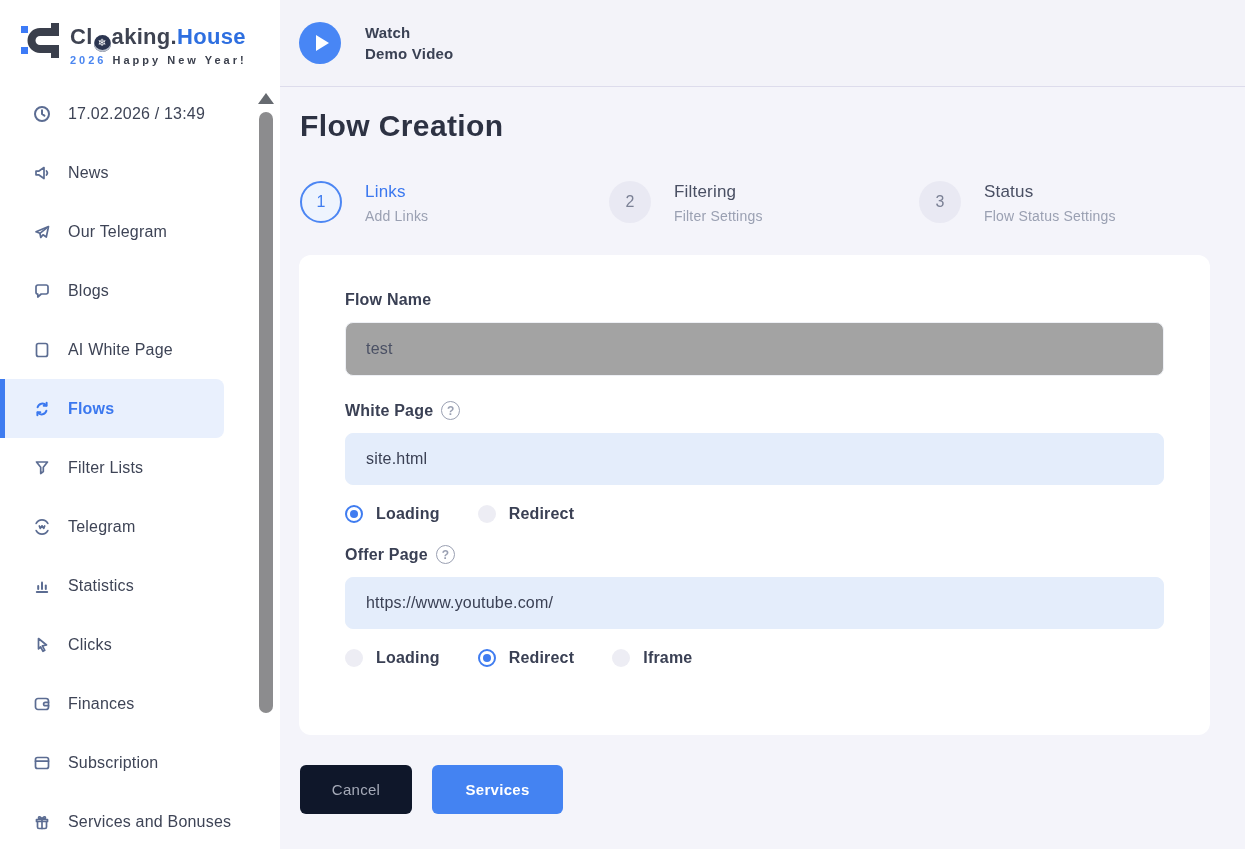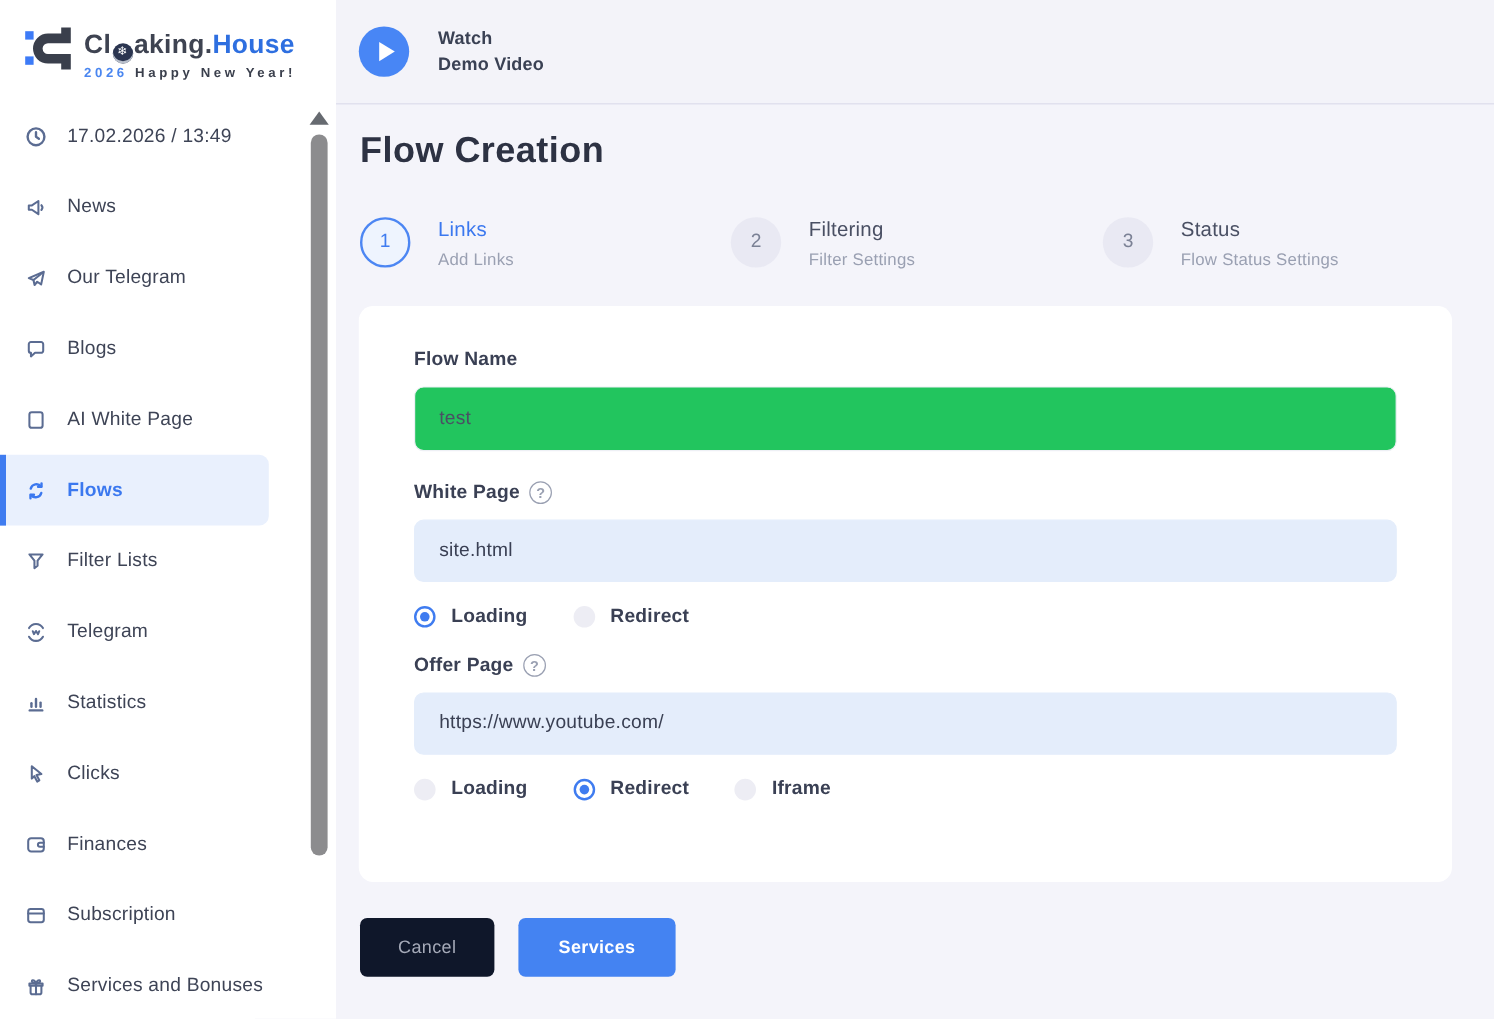--- a/index.html
+++ b/index.html
@@ -14,21 +14,21 @@
   .logo{ display:flex; align-items:flex-start; gap:8px; padding:16px 0 0 16px; cursor:pointer;}
   .logo-icon{ width:46px; height:46px; flex:0 0 auto; }
   .brand-line{ font-size:22px; font-weight:700; letter-spacing:.3px; color:#3e4351; white-space:nowrap; margin-top:8px;}
   .brand-line .accent{ color:#2e6fe0; }
   .ornament{ display:inline-flex; align-items:center; justify-content:center; width:17px; height:17px;
     border-radius:50%; background:#2b3550; color:#fff; font-size:10px; line-height:1; vertical-align:-2px;
     box-shadow:0 -2px 0 0 #b9c0cc inset; margin:0 1px;}
   .tagline{ font-size:11px; font-weight:600; letter-spacing:3px; color:#3a3f4c; margin-top:2px; white-space:nowrap;}
   .tagline .accent{ color:#4a86f0; }
   .menu{ position:absolute; top:84px; left:0; right:0; }
-  .menu-item{ position:relative; display:flex; align-items:center; height:59px; padding-left:20px; cursor:pointer;
+  .menu-item{ position:relative; display:flex; align-items:center; height:59px; padding-left:32px; cursor:pointer;
     color:#3e4456; font-size:16px; letter-spacing:.2px;}
   .menu-item .mi-icon{ width:20px; height:20px; margin-right:16px; color:#5b6c92; flex:0 0 auto; display:flex; align-items:center; justify-content:center;}
   .menu-item.static{ cursor:default; }
   .menu-item.active{ background:#e9f0fd; width:224px; border-radius:0 8px 8px 0; color:#3b78ef; font-weight:700;}
   .menu-item.active .mi-icon{ color:#3b78ef; }
   .menu-item.active::before{ content:""; position:absolute; left:0; top:0; bottom:0; width:5px; background:#3f7cf0;}
   
   .sb-scroll-arrow{ position:absolute; left:258px; top:93px; width:0; height:0; z-index:3; cursor:pointer;
     border-left:8px solid transparent; border-right:8px solid transparent; border-bottom:11px solid #666a70;}
   .sb-scroll-thumb{ position:absolute; left:259px; top:112px; width:14px; height:601px; border-radius:8px;
@@ -53,21 +53,21 @@
   .step-title{ font-size:17px; font-weight:400; color:#494f63; letter-spacing:.2px;}
   .step.current .step-title{ color:#3b78ef;}
   .step-sub{ font-size:14px; color:#9aa0b2; margin-top:6px; letter-spacing:.2px;}
   
   .card{ position:absolute; left:19px; top:168px; width:911px; height:480px; background:#ffffff; border-radius:12px;
     padding:36px 46px;}
   .field-label{ display:flex; align-items:center; gap:8px; font-size:16px; font-weight:700; color:#3a4054;
     margin-bottom:13px; letter-spacing:.2px;}
   .help-icon{ width:19px; height:19px; border-radius:50%; border:1.5px solid #9aa0b2; color:#9aa0b2;
     display:inline-flex; align-items:center; justify-content:center; font-size:12px; font-weight:600; cursor:pointer;}
-  .text-input{ width:100%; height:54px; border-radius:8px; border:1px solid #eef0f5; background:#22c55e;
+  .text-input{ width:100%; height:54px; border-radius:8px; border:1px solid #eef0f5; background:#a3a3a3;
     font-family:inherit; font-size:16px; color:#4a5064; padding:0 20px; letter-spacing:.2px; outline:none;}
   .text-input.blue{ height:52px; background:#e4edfb; border:1px solid #e4edfb; color:#3a4054;}
   .gap-lg{ margin-bottom:25px;} .gap-md{ margin-bottom:20px;}
   .radio-row{ display:flex; align-items:center; margin-bottom:22px;}
   .radio-opt{ display:flex; align-items:center; cursor:pointer; margin-right:38px;}
   .radio-dot{ width:18px; height:18px; border-radius:50%; background:#ededf4; margin-right:13px; flex:0 0 auto;}
   .radio-opt.selected .radio-dot{ background:#fff; border:2px solid #3f7cf0; display:flex; align-items:center; justify-content:center;}
   .radio-opt.selected .radio-dot::after{ content:""; width:8px; height:8px; border-radius:50%; background:#3f7cf0;}
   .radio-label{ font-size:16px; font-weight:600; color:#3a4054; letter-spacing:.2px;}
   

